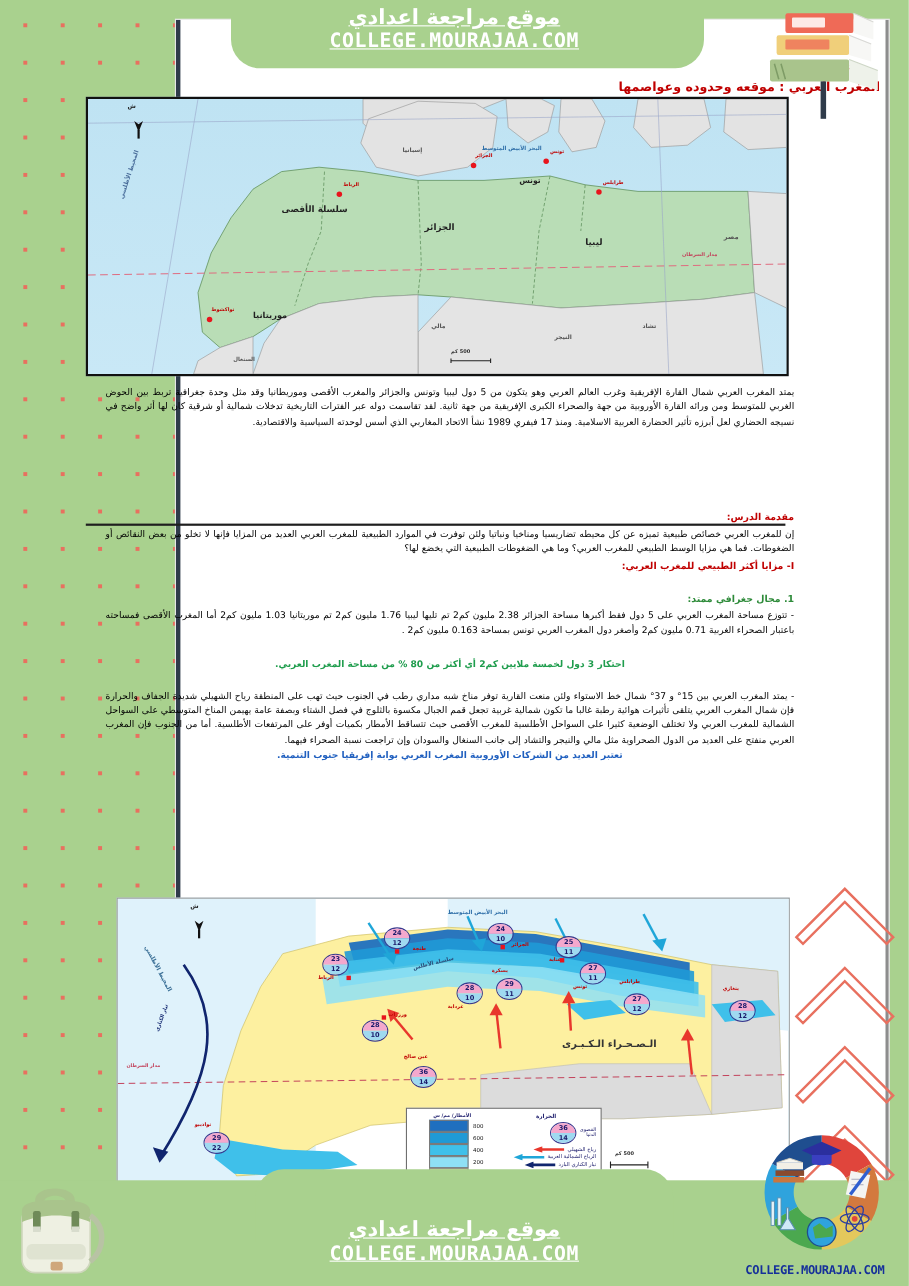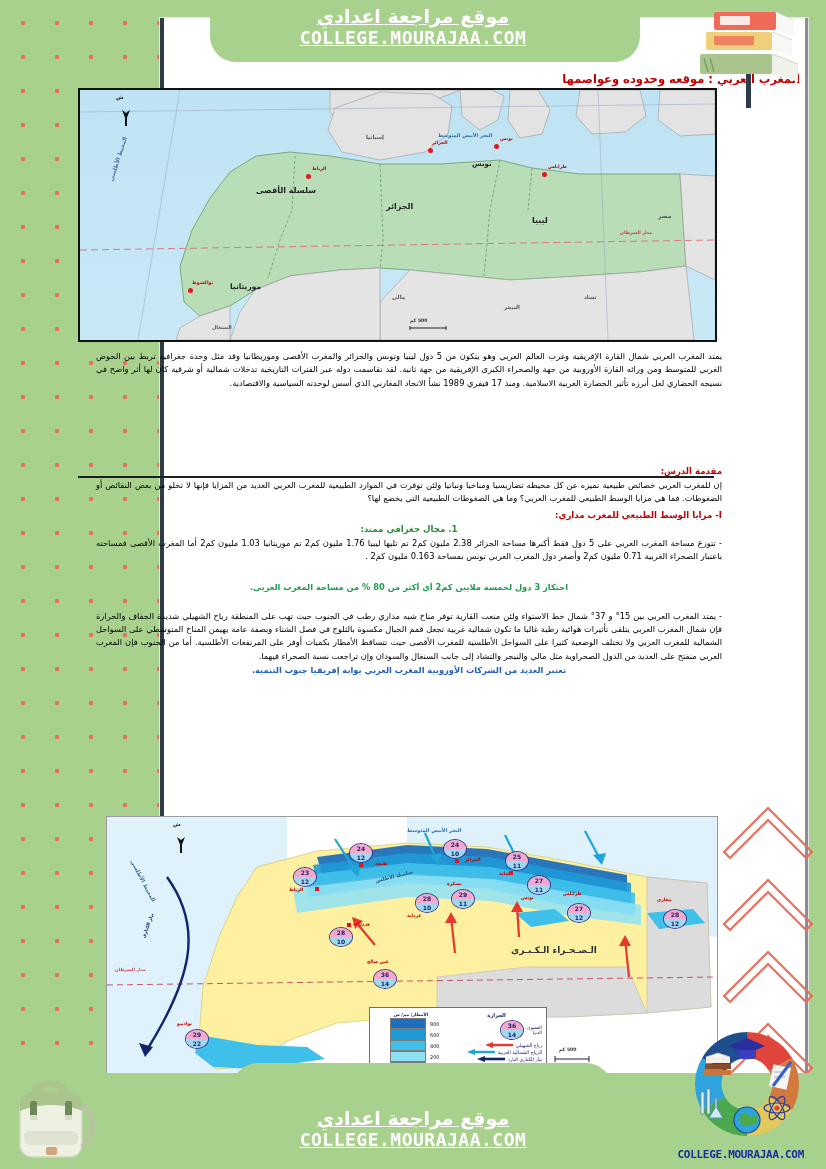--- a/index.html
+++ b/index.html
@@ -96,21 +96,21 @@
   }
 
   
   .para{
     direction:rtl;text-align:justify;
     font-size:8.3px;line-height:13.4px;color:#000;
     margin:0 0 2px 0;
   }
   .para-strong{font-weight:bold;color:#000;}
   .hdr-red{color:#c00000;font-weight:bold;font-size:8.6px;direction:rtl;text-align:right;margin:4px 0 3px;}
-  .hdr-green{color:#2e8b3a;font-weight:bold;font-size:8.6px;direction:rtl;text-align:center;margin:4px 0 3px;}
+  .hdr-green{color:#2e8b3a;font-weight:bold;font-size:8.6px;direction:rtl;text-align:right;margin:20px 0 3px;}
   .concl-green{color:#1f9d4d;font-weight:bold;font-size:8.3px;direction:rtl;text-align:center;margin:18px 0;}
   .concl-blue{color:#1f5fbf;font-weight:bold;font-size:8.3px;direction:rtl;text-align:center;margin:2px 0;}
 
   .hr-dark{height:2px;background:#1f1f1f;margin:8px 0 6px;}
 
   .sec{padding:0 14px 0 14px;}
 
   
   .chevrons{
     position:absolute;right:10px;top:778px;width:96px;height:300px;z-index:4;
@@ -265,21 +265,21 @@
   </div>
 
   <div style="position:absolute;left:-90px;top:446px;width:636px;">
     <div class="hr-dark"></div>
   </div>
 
   <div class="sec" style="position:absolute;left:-86px;top:440px;width:626px;">
     <div class="hdr-red">مقدمة الدرس:</div>
     <p class="para">إن للمغرب العربي خصائص طبيعية تميزه عن كل محيطه تضاريسيا ومناخيا ونباتيا ولئن توفرت في الموارد الطبيعية للمغرب العربي العديد من المزايا فإنها لا تخلو من بعض النقائص أو الضغوطات. فما هي مزايا الوسط الطبيعي للمغرب العربي؟ وما هي الضغوطات الطبيعية التي يخضع لها؟</p>
 
-    <div class="hdr-red">I- مزايا الوسط الطبيعي للمغرب مداري:</div>
+    <div class="hdr-red">I- مزايا أكثر الطبيعي للمغرب العربي:</div>
 
     <div class="hdr-green">1. مجال جغرافي ممتد:</div>
     <p class="para">- تتوزع مساحة المغرب العربي على 5 دول فقط أكبرها مساحة الجزائر 2.38 مليون كم2 تم تليها ليبيا 1.76 مليون كم2 تم موريتانيا 1.03 مليون كم2 أما المغرب الأقصى فمساحته باعتبار الصحراء الغربية 0.71 مليون كم2 وأصغر دول المغرب العربي تونس بمساحة 0.163 مليون كم2 .</p>
     <p class="concl-green">احتكار 3 دول لخمسة ملايين كم2 أي أكثر من 80 % من مساحة المغرب العربي.</p>
 
     <p class="para">- يمتد المغرب العربي بين 15° و 37° شمال خط الاستواء ولئن منعت القارية توفر مناخ شبه مداري رطب في الجنوب حيث تهب على المنطقة رياح الشهيلي شديدة الجفاف والحرارة فإن شمال المغرب العربي يتلقى تأثيرات هوائية رطبة غالبا ما تكون شمالية غربية تجعل قمم الجبال مكسوة بالثلوج في فصل الشتاء وبصفة عامة يهيمن المناخ المتوسطي على السواحل الشمالية للمغرب العربي ولا تختلف الوضعية كثيرا على السواحل الأطلسية للمغرب الأقصى حيث تتساقط الأمطار بكميات أوفر على المرتفعات الأطلسية. أما من الجنوب فإن المغرب العربي منفتح على العديد من الدول الصحراوية مثل مالي والنيجر والتشاد إلى جانب السنغال والسودان وإن تراجعت نسبة الصحراء فيهما.</p>
     <p class="concl-blue">تعتبر العديد من الشركات الأوروبية المغرب العربي بوابة إفريقيا جنوب التنمية.</p>
   </div>
 
   <div class="map2">

